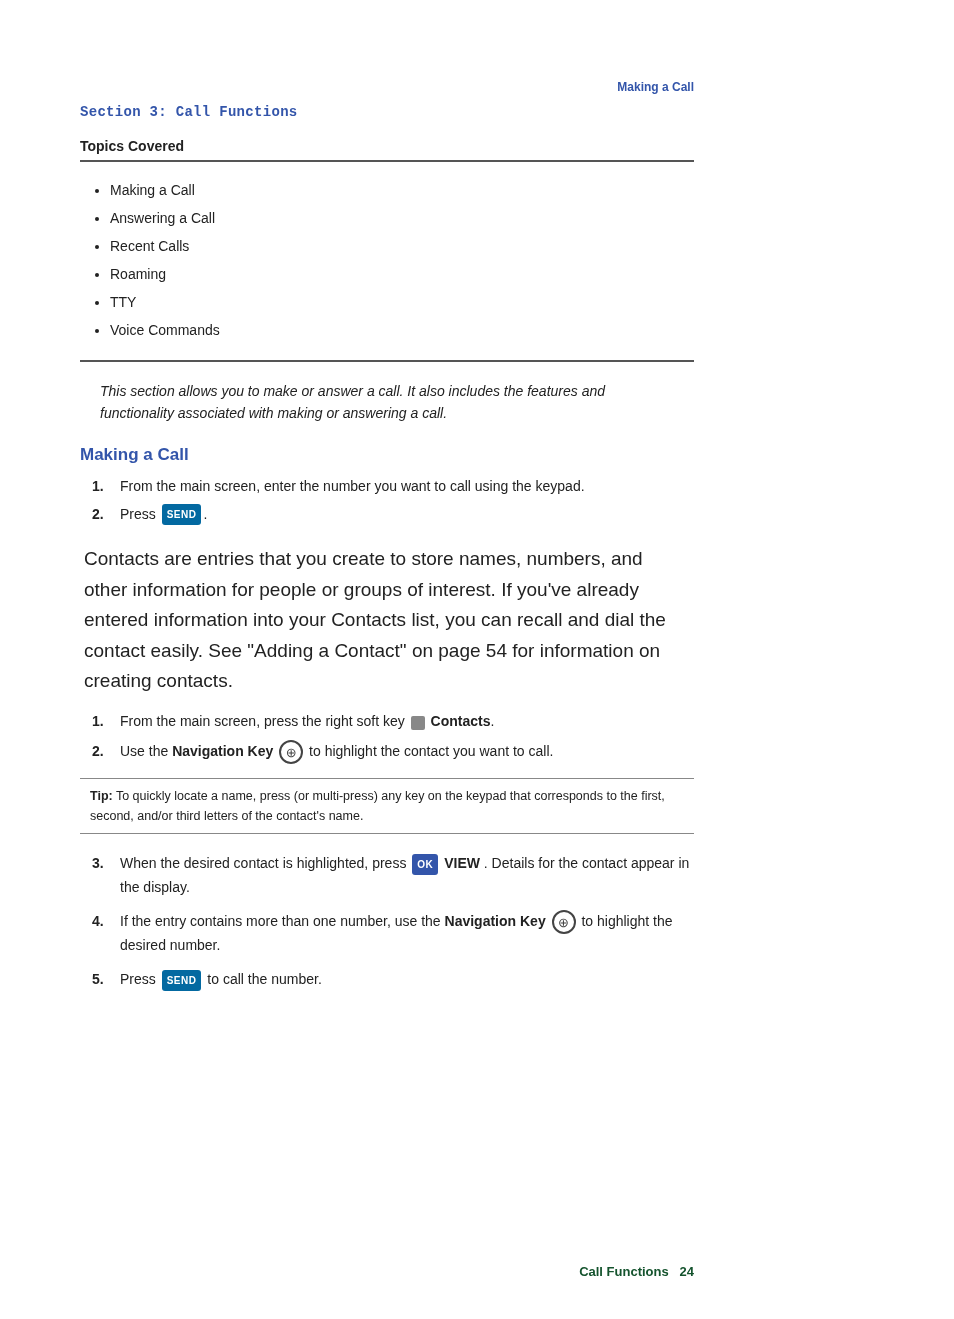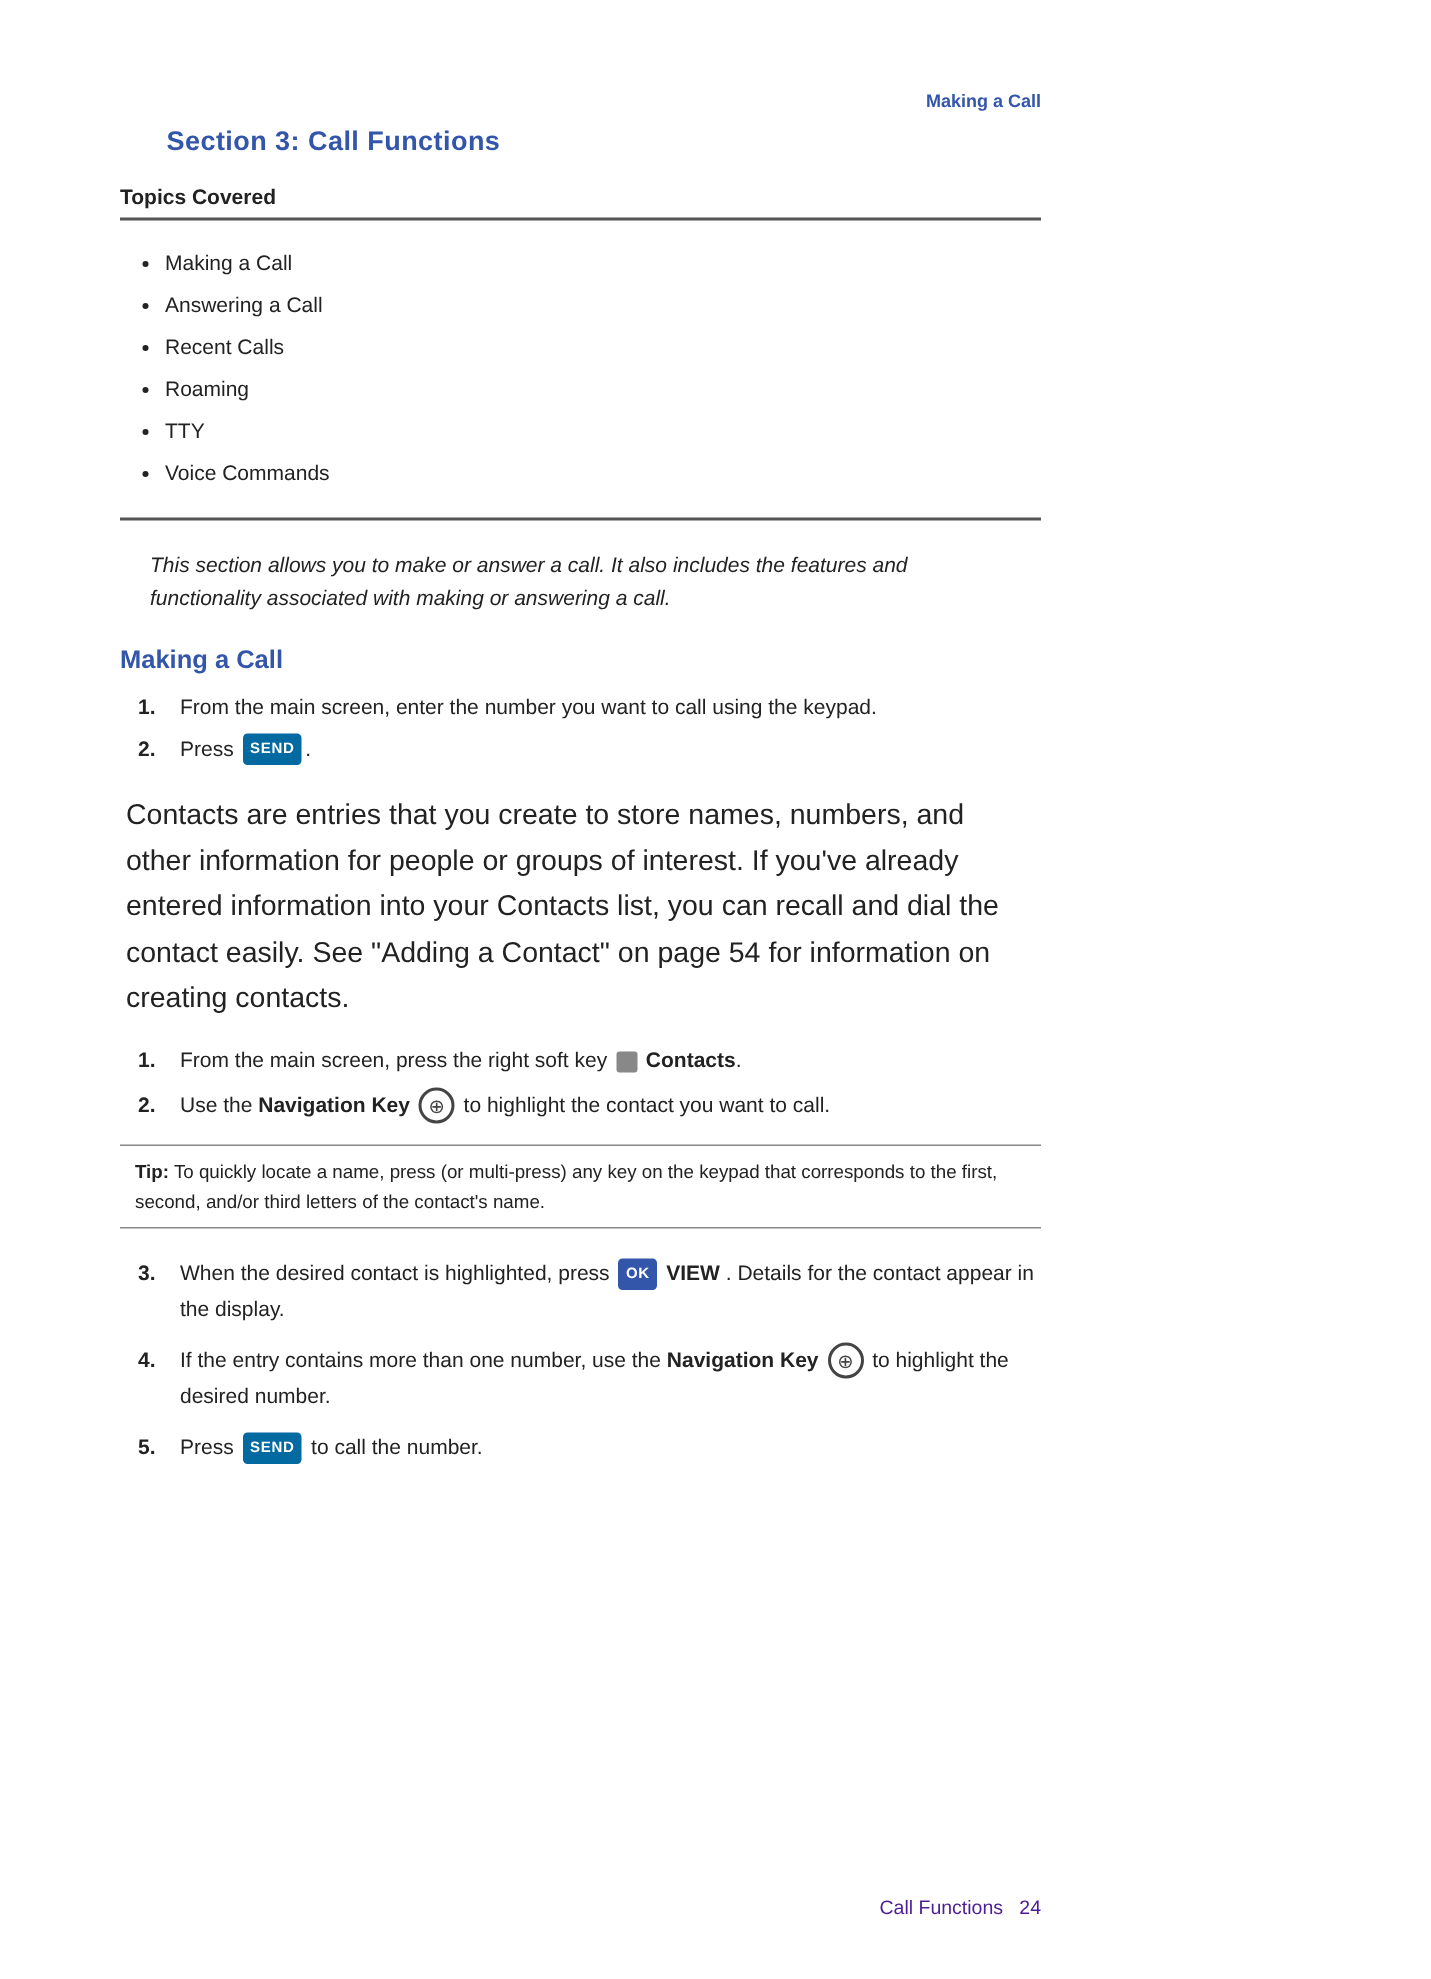--- a/index.html
+++ b/index.html
@@ -8,38 +8,37 @@
       font-family: Arial, sans-serif;
       font-size: 14px;
       color: #222;
       width: 954px;
       min-height: 1319px;
       padding: 0;
     }
     .page {
       width: 774px;
       min-height: 1319px;
-      padding: 60px 80px 60px 80px;
+      padding: 80px 80px 60px 80px;
       position: relative;
     }
     .header-right {
       text-align: right;
       color: #3355aa;
       font-size: 12px;
       font-weight: bold;
       margin-bottom: 10px;
     }
     .section-title {
-      font-family: Liberation Sans, sans-serif;
-      font-size: 18px;
+      font-family: Liberation Mono, monospace;
+      font-size: 14px;
       font-weight: bold;
       color: #3355aa;
       margin-bottom: 18px;
       letter-spacing: 0.3px;
-      margin-left: 31px;
     }
     .topics-covered-label {
       font-weight: bold;
       font-size: 14px;
       margin-bottom: 6px;
     }
     .topics-divider {
       border: none;
       border-top: 2px solid #555;
       margin-bottom: 14px;
@@ -155,21 +154,22 @@
       font-size: 12.5px;
       line-height: 1.6;
       margin-bottom: 18px;
       color: #222;
     }
     .footer {
       position: absolute;
       bottom: 40px;
       right: 80px;
       font-size: 13px;
-      color: #4c1d95;
+      color: #14532d;
+      font-weight: bold;
     }
     .bold { font-weight: bold; }
   </style>
 </head>
 <body>
 
 <div class="page">
 
   <div class="header-right">Making a Call</div>
 

